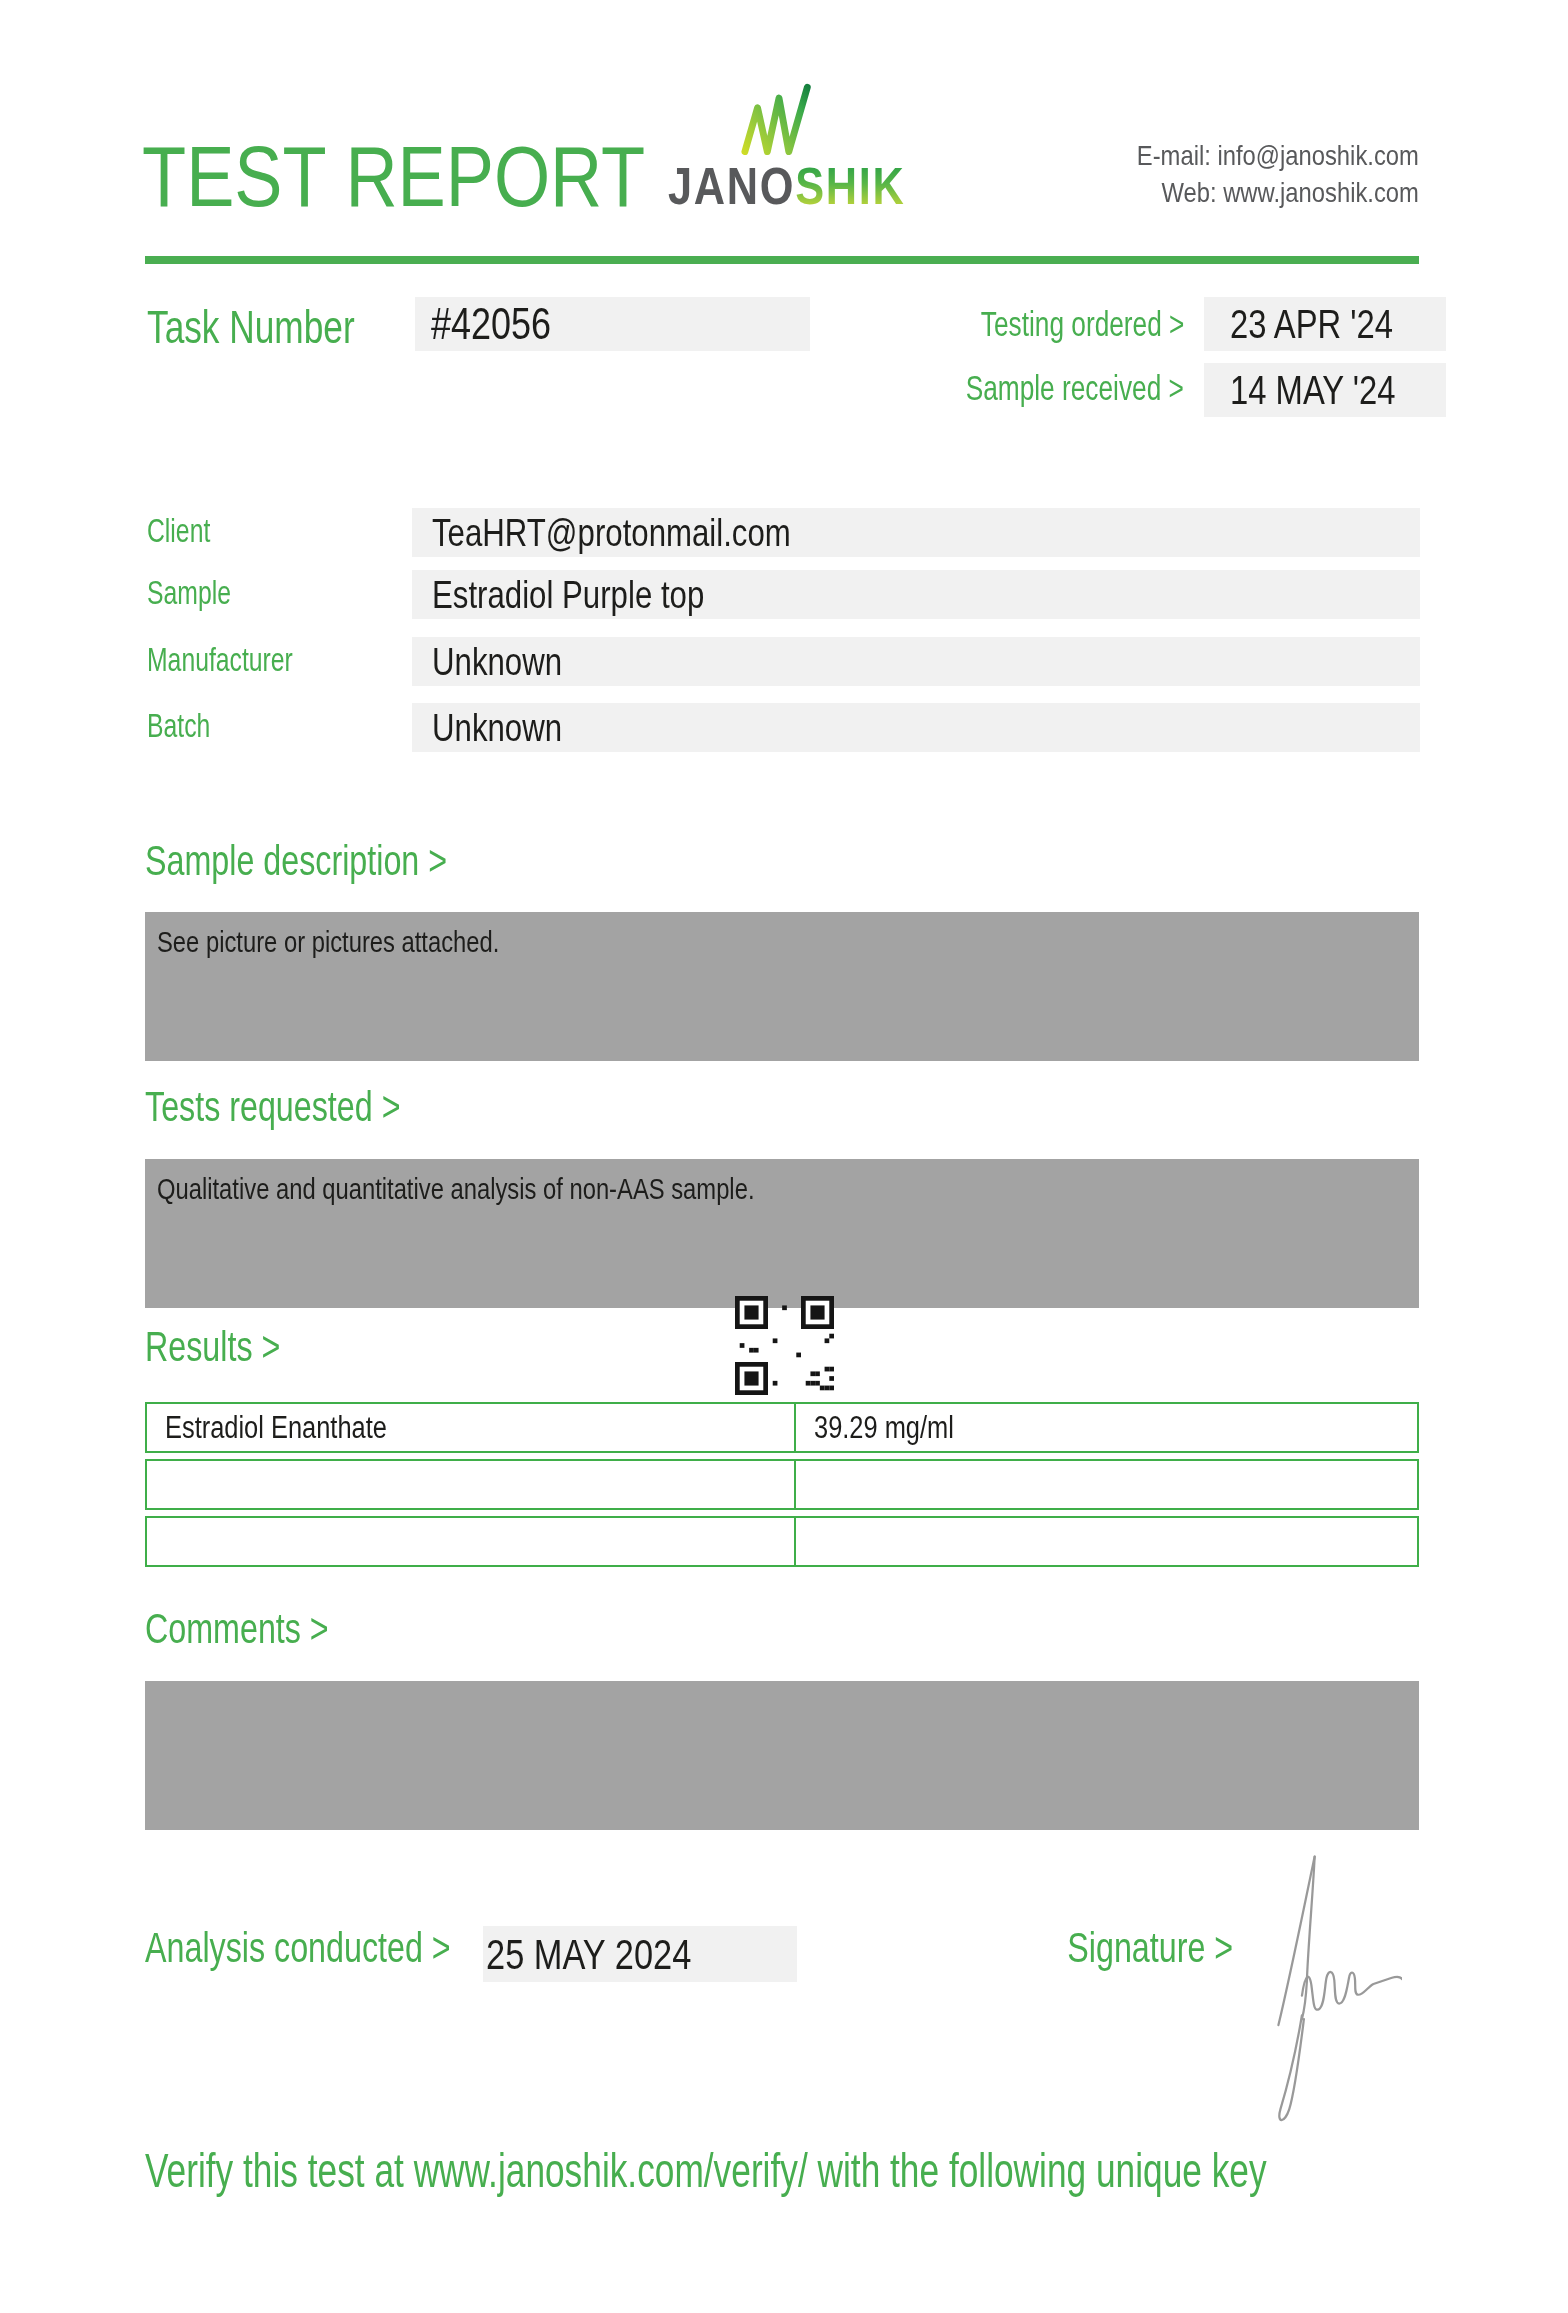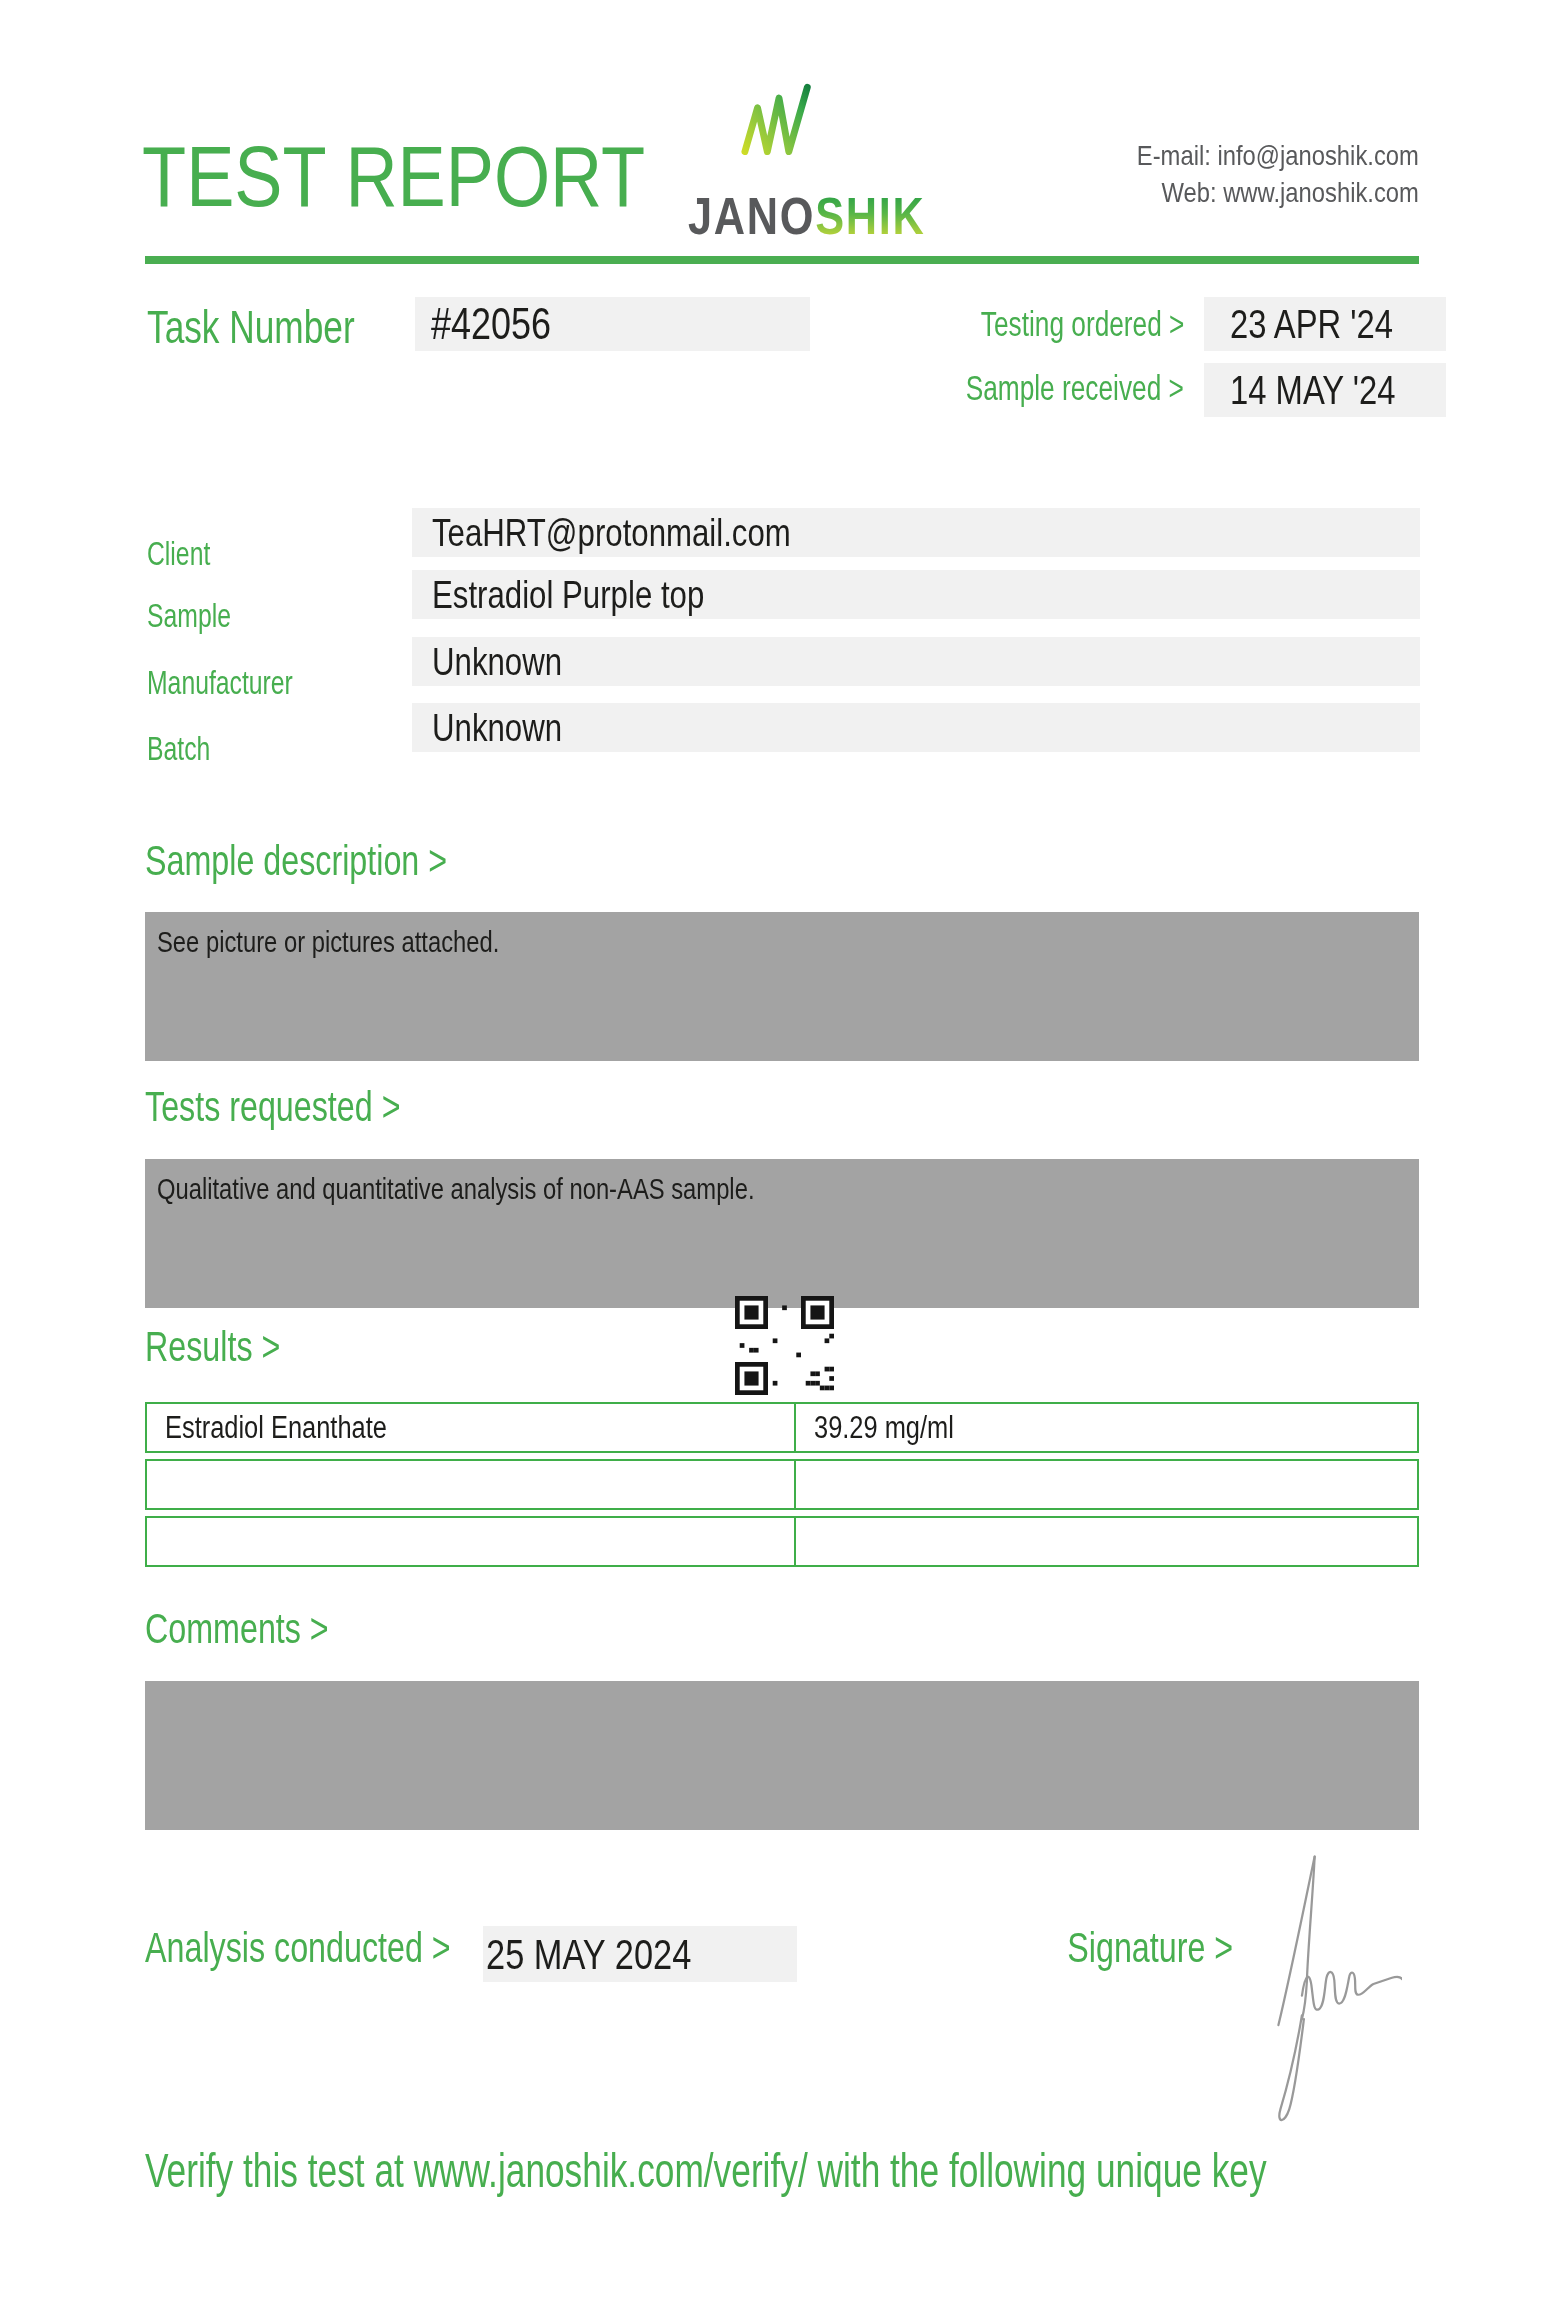--- a/index.html
+++ b/index.html
@@ -9,30 +9,30 @@
   }
   .abs{position:absolute;line-height:1;}
   .sq{display:inline-block;white-space:nowrap;transform-origin:left center;}
   .or{transform-origin:right center;}
   .oc{transform-origin:center center;}
   .s72{transform:scaleX(.72);} .s75{transform:scaleX(.75);} .s8{transform:scaleX(.8);}
   .s82{transform:scaleX(.82);} .s84{transform:scaleX(.84);} .s85{transform:scaleX(.85);}
   .graytxt{color:#58595b;}
   .title{left:142px;top:133px;font-size:86px;color:#47ae4f;}
   .logo-icon{left:739px;top:82px;}
-  .logo-text{left:667px;top:161px;width:274px;text-align:center;font-size:51px;font-weight:700;letter-spacing:2px;margin-top:30px;}
+  .logo-text{left:647px;top:161px;width:274px;text-align:center;font-size:51px;font-weight:700;letter-spacing:2px;}
   .shik{
     background:linear-gradient(180deg,#1f9b47 0%,#58b647 45%,#a9ce3d 78%,#d7df23 100%);
     -webkit-background-clip:text;background-clip:text;
     color:#3aa648;-webkit-text-fill-color:transparent;
   }
   .contact{right:149px;top:137px;text-align:right;font-size:28px;line-height:37px;color:#58595b;}
   .rule{left:145px;top:256px;width:1274px;height:7.8px;background:#4aae51;}
   .lbl{font-size:43px;color:#47ae4f;}
-  .lbl-sm{font-size:33px;color:#47ae4f;margin-top:23px;}
+  .lbl-sm{font-size:33px;color:#47ae4f;}
   .lbl-md{font-size:35px;color:#47ae4f;}
   .gbox{position:absolute;background:#f1f1f1;display:flex;align-items:center;}
   .task-label{left:147px;top:303px;font-size:47px;color:#47ae4f;}
   .task-box{left:415px;top:297px;width:379px;height:54px;padding-left:15.7px;font-size:45px;}
   .date-label{right:384px;text-align:left;}
   .date-box{left:1204px;width:216px;height:54px;padding-left:26px;font-size:41px;}
   .info-label{left:147px;}
   .info-box{left:412px;width:988px;height:49px;padding-left:19.6px;font-size:39px;}
   .heading{left:145px;}
   .secbox{position:absolute;left:145px;width:1262px;height:135px;background:#a3a3a3;

